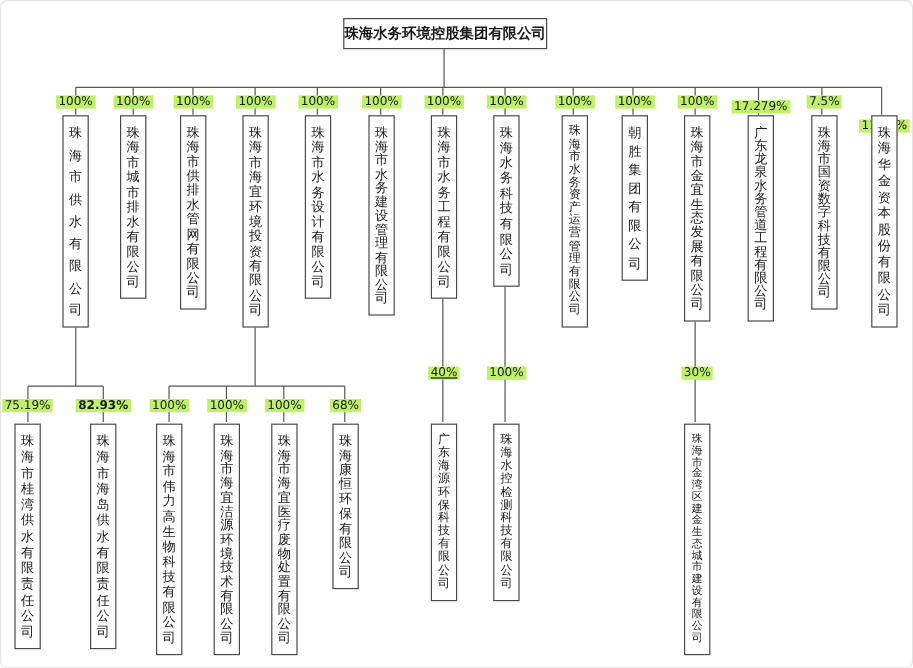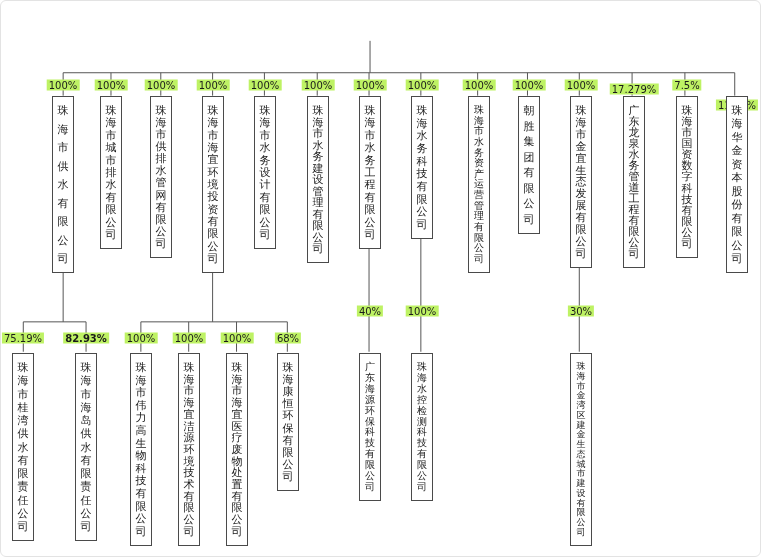--- a/index.html
+++ b/index.html
@@ -51,20 +51,23 @@
     white-space: nowrap;
   }
 </style>
 </head>
 <body>
 
 <div class="canvas" id="chart-canvas">
   <svg id="connectors" xmlns="http://www.w3.org/2000/svg" viewBox="0 0 761 557">
       <path d="M 370 40 V 72 M 62 72 H 736 M 62 72 V 95 M 62 272 V 322 M 22 322 H 85 M 22 322 V 352 M 85 322 V 352 M 110 72 V 95 M 160 72 V 95 M 212 72 V 95 M 212 272 V 322 M 140 322 H 287 M 140 322 V 352 M 188 322 V 352 M 236 322 V 352 M 287 322 V 352 M 264 72 V 95 M 317 72 V 95 M 369 72 V 95 M 369 248 V 352 M 421 72 V 95 M 421 238 V 352 M 478 72 V 95 M 528 72 V 95 M 580 72 V 95 M 580 267 V 352 M 633 72 V 95 M 686 72 V 95 M 736 72 V 95" fill="none" stroke="#555555" stroke-width="1"></path>
     </svg>
+  <div class="node-root" id="root-node" style="left: 285px; top: 14px; width: 170px; height: 26px;">
+    <span>珠海水务环境控股集团有限公司</span>
+  </div>
 <div class="pct" style="left: 62px; top: 84px;">100%</div>
     <div class="vbox" style="left: 51px; top: 95px; width: 22px; height: 177px; font-size: 11px;">
       <span>珠</span>
       <span>海</span>
       <span>市</span>
       <span>供</span>
       <span>水</span>
       <span>有</span>
       <span>限</span>
       <span>公</span>
@@ -250,21 +253,21 @@
       <span>市</span>
       <span>水</span>
       <span>务</span>
       <span>工</span>
       <span>程</span>
       <span>有</span>
       <span>限</span>
       <span>公</span>
       <span>司</span>
     </div>
-    <div class="pct" style="left: 369px; top: 310px;">40%</div>
+    <div class="pct" style="left: 369px; top: 310px; text-decoration: underline;">40%</div>
     <div class="vbox" style="left: 358px; top: 352px; width: 22px; height: 148px; font-size: 10px;">
       <span>广</span>
       <span>东</span>
       <span>海</span>
       <span>源</span>
       <span>环</span>
       <span>保</span>
       <span>科</span>
       <span>技</span>
       <span>有</span>

